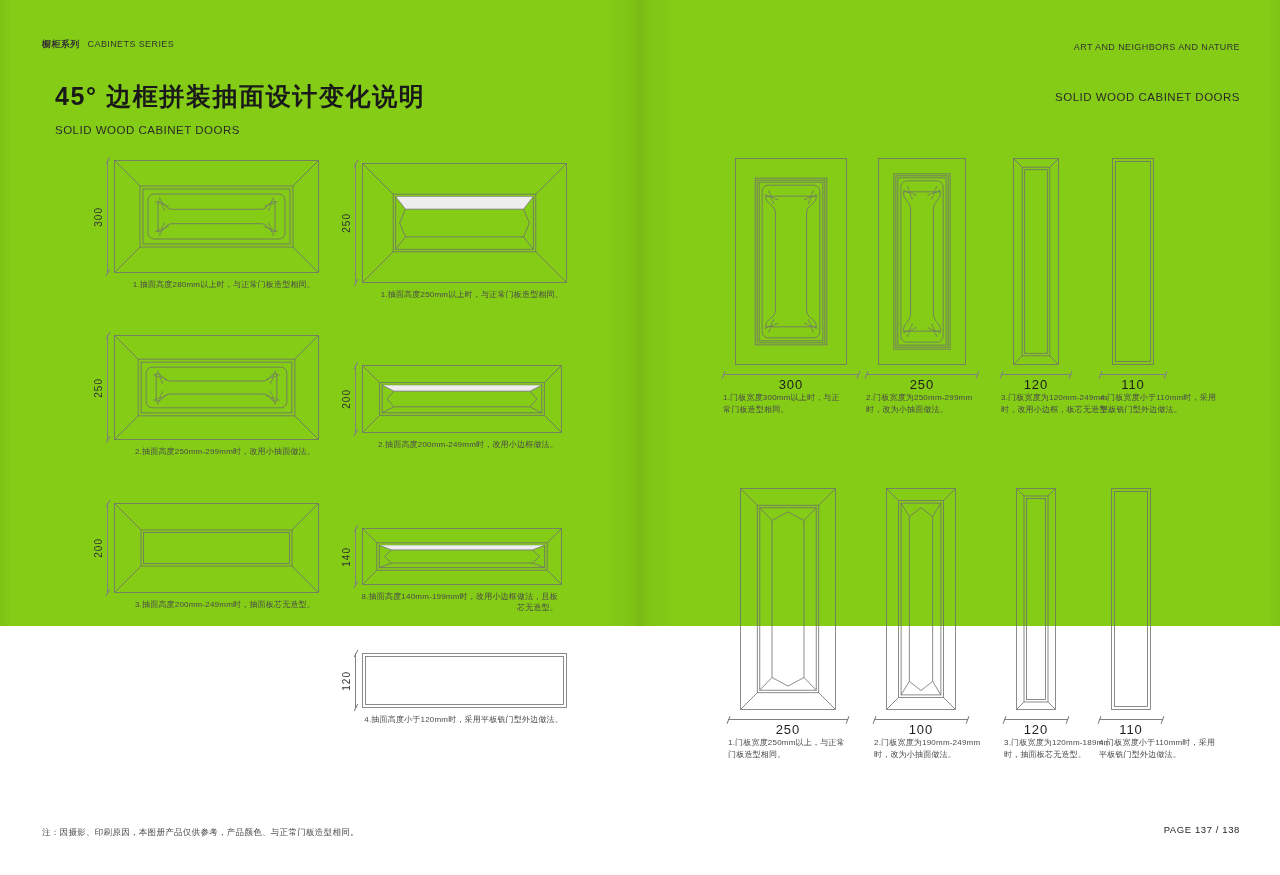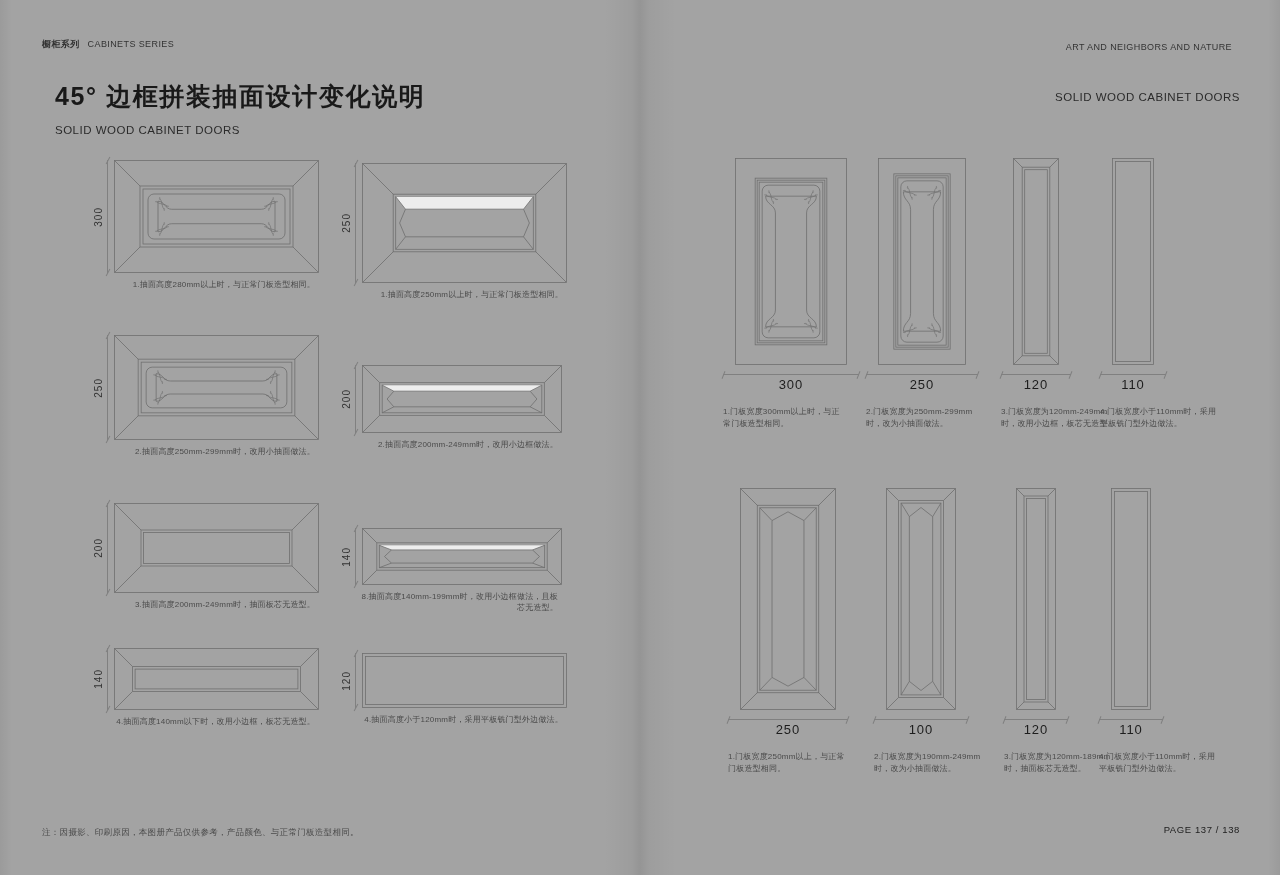--- a/index.html
+++ b/index.html
@@ -1,18 +1,18 @@
 <!DOCTYPE html>
 <html><head>
 <meta charset="utf-8">
 <style>
   *{margin:0;padding:0;box-sizing:border-box;}
   html,body{width:1280px;height:875px;background:#ffffff;overflow:hidden;
     font-family:"Liberation Sans","DejaVu Sans",sans-serif;color:#222;}
-  .spread{position:relative;width:1280px;height:875px;background:#a3a3a3;text-decoration:underline;}
+  .spread{position:relative;width:1280px;height:626px;background:#84cc16;text-decoration:underline;}
   .page{position:absolute;top:0;width:640px;height:875px;}
   .page-left{left:0;}
   .page-right{left:640px;}
   .gutter{position:absolute;left:604px;top:0;width:72px;height:100%;pointer-events:none;
     background:linear-gradient(90deg,rgba(0,0,0,0) 0%,rgba(0,0,0,0.04) 38%,rgba(0,0,0,0.085) 50%,rgba(0,0,0,0.035) 63%,rgba(0,0,0,0) 100%);}
   .edge-l{position:absolute;left:0;top:0;width:12px;height:100%;pointer-events:none;
     background:linear-gradient(90deg,rgba(0,0,0,0.05),rgba(0,0,0,0));}
   .edge-r{position:absolute;right:0;top:0;width:12px;height:100%;pointer-events:none;
     background:linear-gradient(270deg,rgba(0,0,0,0.05),rgba(0,0,0,0));}
 
@@ -36,21 +36,21 @@
   .fig-caption{font-size:8px;color:#4a4a4a;text-align:right;margin-top:6px;letter-spacing:0.2px;}
 
   .door-unit{position:absolute;display:flex;flex-direction:column;align-items:center;}
   .hdim{width:100%;display:flex;flex-direction:column;align-items:center;margin-top:9px;}
   .hdim-line{width:100%;height:1px;background:#808080;position:relative;}
   .hdim-line::before,.hdim-line::after{content:"";position:absolute;top:-3.5px;width:1px;height:8px;
     background:#808080;transform:rotate(22deg);}
   .hdim-line::before{left:0;}
   .hdim-line::after{right:0;}
   .hdim-label{font-size:13px;color:#1d1d1d;letter-spacing:1px;margin-top:2px;}
-  .door-caption{font-size:8px;color:#4a4a4a;line-height:1.5;margin-top:14px;text-align:left;
+  .door-caption{font-size:8px;color:#4a4a4a;line-height:1.5;margin-top:0;text-align:left;
     width:118px;align-self:flex-start;letter-spacing:0.2px;}
 
   .draw svg{display:block;}
   .footnote{position:absolute;left:42px;top:827px;font-size:8.5px;color:#4a4a4a;letter-spacing:0.3px;}
   .page-num{position:absolute;right:40px;top:824px;font-size:9.5px;color:#1d1d1d;letter-spacing:0.6px;}
 </style>
 </head>
 <body>
 
 <div class="spread">
@@ -150,40 +150,20 @@
               <line x1="1" y1="89" x2="27" y2="63"></line>
               <line x1="204" y1="89" x2="178" y2="63"></line>
               <rect x="27" y="27" width="151" height="36"></rect>
               <rect x="29.5" y="29.5" width="146" height="31"></rect>
             </svg>
           </div>
       </div>
       <div class="fig-caption" style="margin-left:17px;width:205px">3.抽面高度200mm-249mm时，抽面板芯无造型。</div>
     </div>
 
-    <div class="fig" style="left:93px;top:648px">
-      <div class="fig-row">
-        <div class="vdim">
-            <span class="vdim-label">140</span>
-            <span class="vdim-line"></span>
-          </div>
-        <div class="draw">
-            <svg width="205" height="62" viewBox="0 0 205 62" stroke="#6f6f6f" stroke-width="0.8" fill="none">
-              <rect x="0.5" y="0.5" width="204" height="61"></rect>
-              <line x1="1" y1="1" x2="18.599999999999998" y2="18.599999999999998"></line>
-              <line x1="204" y1="1" x2="186.4" y2="18.599999999999998"></line>
-              <line x1="1" y1="61" x2="18.599999999999998" y2="43.400000000000006"></line>
-              <line x1="204" y1="61" x2="186.4" y2="43.400000000000006"></line>
-              <rect x="18.599999999999998" y="18.599999999999998" width="167.8" height="24.800000000000004"></rect>
-              <rect x="21.099999999999998" y="21.099999999999998" width="162.8" height="19.800000000000004"></rect>
-            </svg>
-          </div>
-      </div>
-      <div class="fig-caption" style="margin-left:17px;width:205px">4.抽面高度140mm以下时，改用小边框，板芯无造型。</div>
-    </div>
 
     <div class="fig" style="left:341px;top:163px">
       <div class="fig-row">
         <div class="vdim">
             <span class="vdim-label">250</span>
             <span class="vdim-line"></span>
           </div>
         <div class="draw">
             <svg width="205" height="120" viewBox="0 0 205 120" stroke="#6f6f6f" stroke-width="0.8" fill="none">
               <rect x="0.5" y="0.5" width="204" height="119"></rect>
@@ -273,21 +253,21 @@
           </div>
       </div>
       <div class="fig-caption" style="margin-left:17px;width:205px">4.抽面高度小于120mm时，采用平板铣门型外边做法。</div>
     </div>
 
     <div class="footnote">注：因摄影、印刷原因，本图册产品仅供参考，产品颜色、与正常门板造型相同。</div>
   </div>
 
   <div class="page page-right">
 
-    <div class="eyebrow" style="right:48px;top:42px">ART AND NEIGHBORS AND NATURE</div>
+    <div class="eyebrow" style="right:40px;top:42px">ART AND NEIGHBORS AND NATURE</div>
 
     <div class="titleblock right" style="right:40px;top:80px">
       <div class="title-en">SOLID WOOD CABINET DOORS</div>
     </div>
 
     <div class="door-unit" style="left:83px;top:158px;width:136px">
       <div class="draw">
           <svg width="112" height="207" viewBox="0 0 112 207" stroke="#6f6f6f" stroke-width="0.8" fill="none">
             <rect x="0.5" y="0.5" width="111" height="206"></rect>
             <rect x="20.16" y="20.16" width="71.68" height="166.68"></rect>

